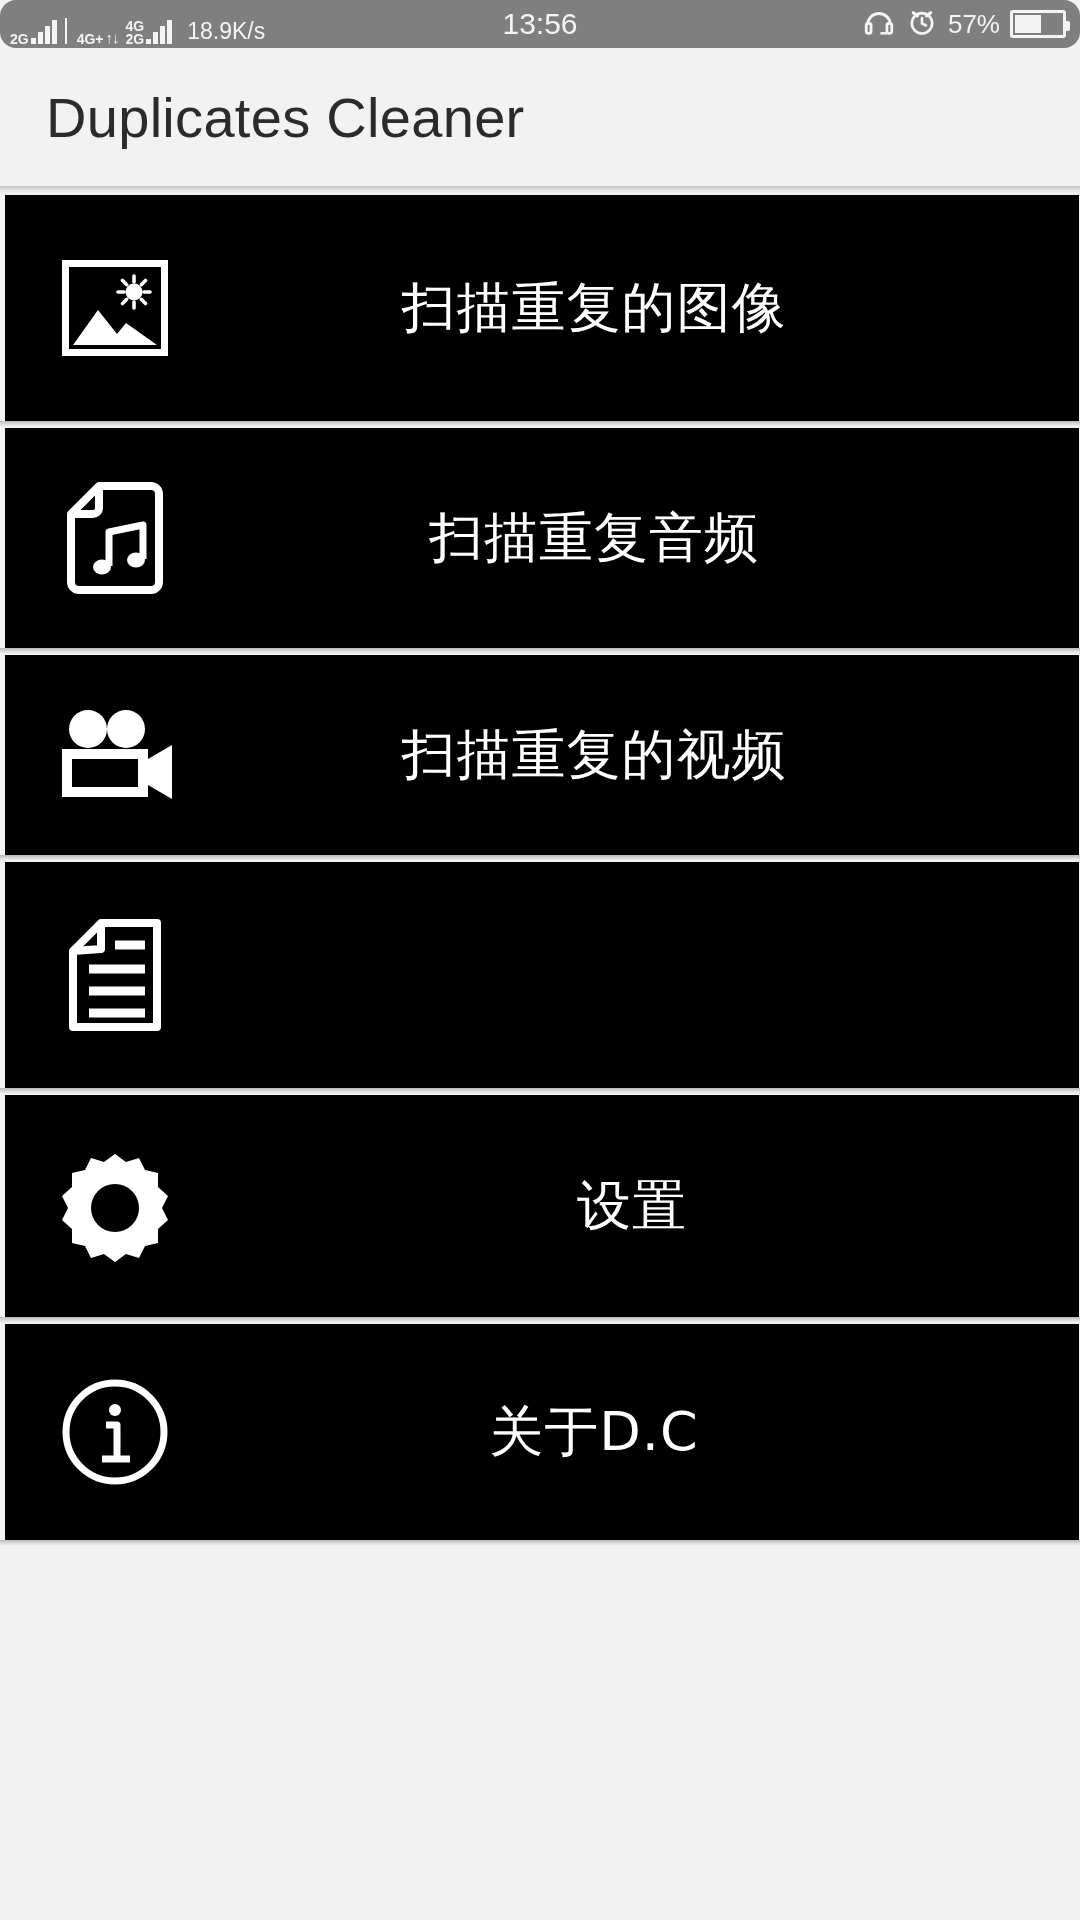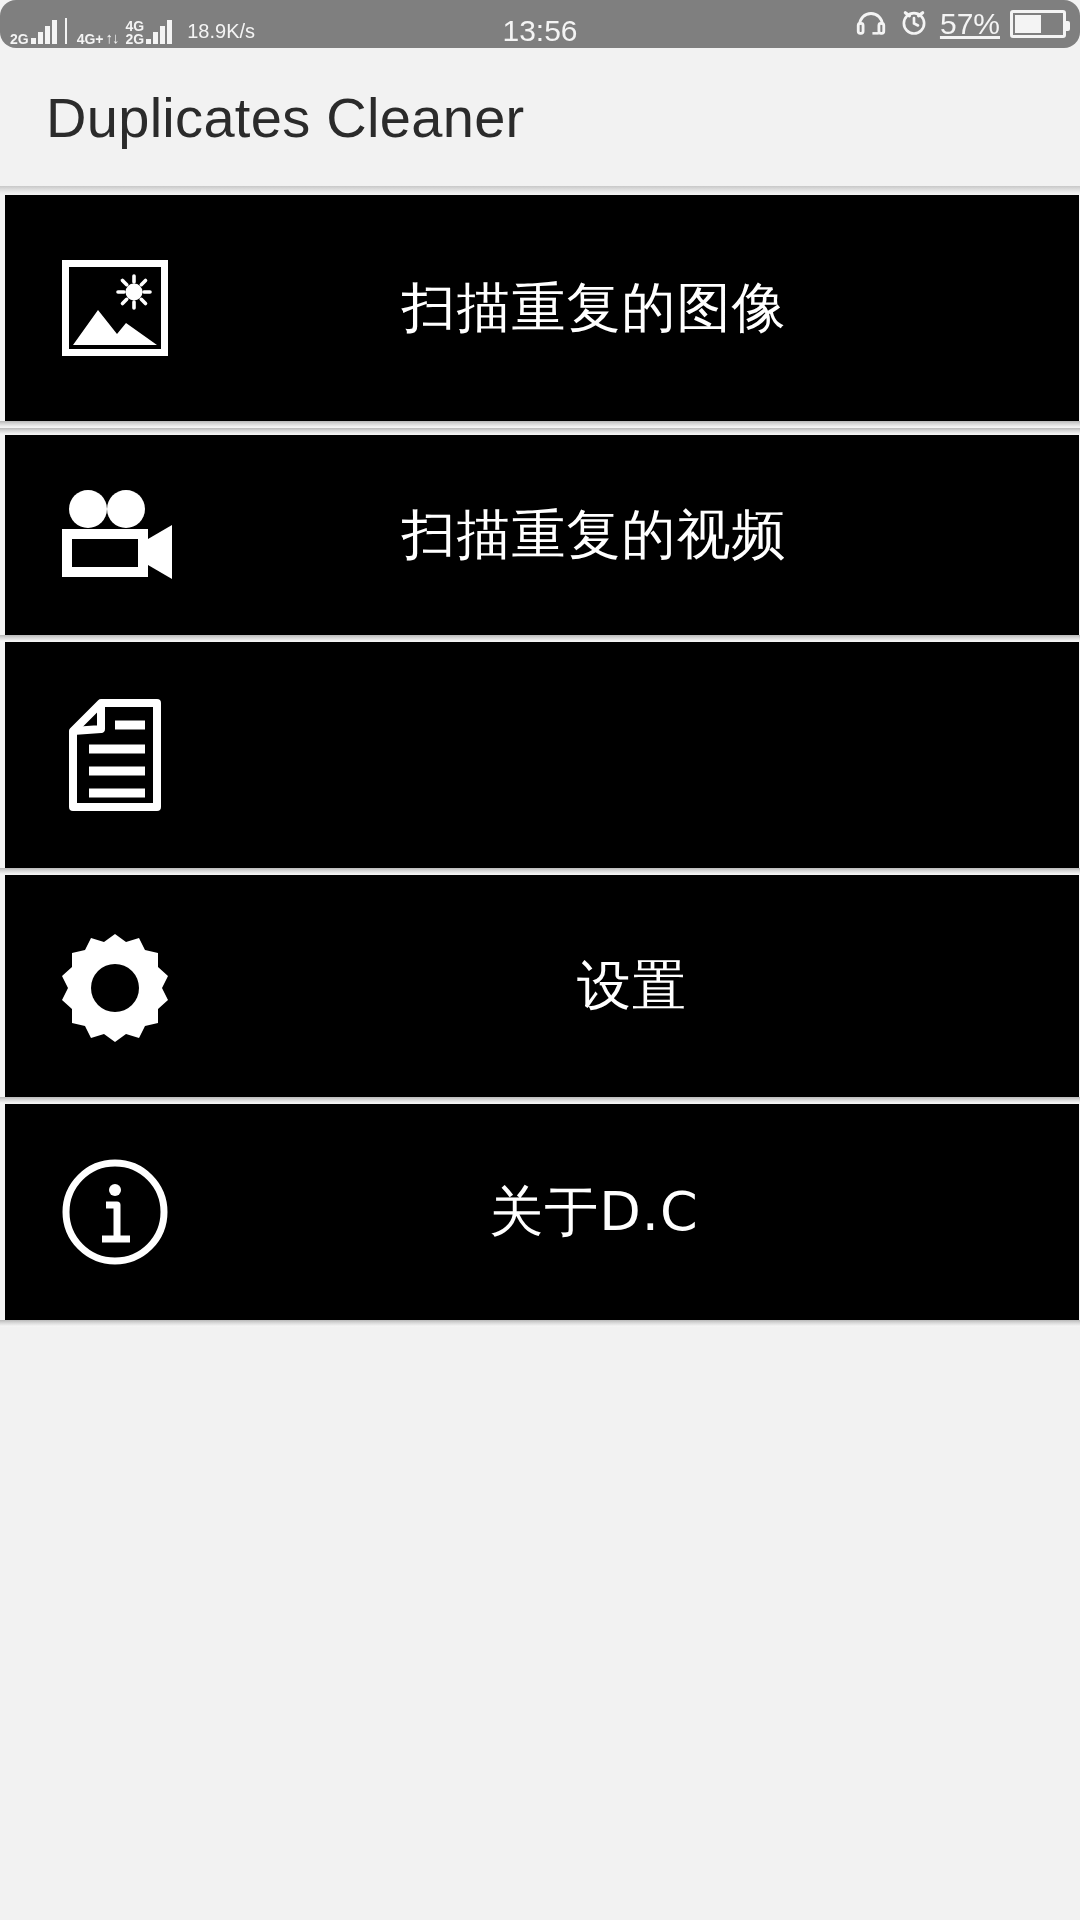--- a/index.html
+++ b/index.html
@@ -28,32 +28,32 @@
   }
   .bars{ display:flex; align-items:flex-end; gap:2px; height:26px; margin-bottom:4px; }
   .bars i{ display:block; width:5px; background:#f4f4f4; }
   .bars i:nth-child(1){ height:6px; }
   .bars i:nth-child(2){ height:12px; }
   .bars i:nth-child(3){ height:18px; }
   .bars i:nth-child(4){ height:24px; }
   .bars.dim i:nth-child(1){ height:5px; }
   .arrows{ font-size:15px; line-height:14px; letter-spacing:-1px; margin-bottom:3px; }
   .divider-pipe{ width:2px; height:26px; background:#f4f4f4; margin:0 3px 4px 1px; }
-  .netspeed{ font-size:20px; line-height:30px; margin-left:8px; margin-bottom:2px; font-weight:400; }
+  .netspeed{ font-size:23px; line-height:30px; margin-left:8px; margin-bottom:2px; font-weight:400; }
 
   .sb-center{
-    position:absolute; left:0; right:0; top:7px; height:48px;
+    position:absolute; left:0; right:0; top:0; height:48px;
     display:flex; align-items:center; justify-content:center;
     font-size:30px; pointer-events:none;
   }
   .sb-right{
     margin-left:auto; display:flex; align-items:center; gap:10px;
     padding-right:14px; height:48px;
   }
-  .batt-text{ font-size:30px; line-height:30px;text-decoration:underline; }
+  .batt-text{ font-size:26px; line-height:30px; }
   .batt-icon{
     width:56px; height:28px; border:3px solid #f4f4f4; border-radius:3px;
     position:relative; display:flex; align-items:stretch; padding:2px;
   }
   .batt-icon::after{
     content:""; position:absolute; right:-7px; top:8px;
     width:4px; height:10px; background:#f4f4f4; border-radius:0 2px 2px 0;
   }
   .batt-fill{ background:#f4f4f4; height:100%; }
 
@@ -184,20 +184,32 @@
             <path d="M79.3 39.3 l4.2 4.2"></path>
         <path d="M83.5 20.5 l-4.2 4.2"></path>
             <path d="M64.7 39.3 l-4.2 4.2"></path>
       </g>
       <path d="M11 85 L36 50 L55 74 L64 63 L95 85 Z" fill="#fff"></path>
     </svg>
       </div>
       <div class="card-label">扫描重复的图像</div>
     </div>
     <div class="card-gap"></div>
+    <div class="menu-card" style="height: 220px;">
+      <div class="icon-slot">
+    <svg width="100" height="112" viewBox="0 0 100 112">
+      <path d="M34 4 H86 a8 8 0 0 1 8 8 V100 a8 8 0 0 1 -8 8 H14 a8 8 0 0 1 -8 -8 V32 Z" fill="none" stroke="#fff" stroke-width="8" stroke-linejoin="round"></path>
+      <path d="M34 4 L34 26 a6 6 0 0 1 -6 6 L6 32" fill="none" stroke="#fff" stroke-width="8" stroke-linejoin="round"></path>
+      <path d="M44 84 V50 L78 43 V77" fill="none" stroke="#fff" stroke-width="7" stroke-linejoin="round"></path>
+      <ellipse cx="37" cy="85" rx="9" ry="7.5" fill="#fff"></ellipse>
+      <ellipse cx="71" cy="78" rx="9" ry="7.5" fill="#fff"></ellipse>
+    </svg>
+      </div>
+      <div class="card-label">扫描重复音频</div>
+    </div>
     <div class="card-gap"></div>
     <div class="menu-card" style="height: 200px;">
       <div class="icon-slot">
     <svg width="118" height="96" viewBox="0 0 118 96">
       <circle cx="32" cy="22" r="19" fill="#fff"></circle>
       <circle cx="70" cy="22" r="19" fill="#fff"></circle>
       <path d="M6 42 H92 V90 H6 Z" fill="#fff"></path>
       <rect x="16" y="52" width="66" height="28" fill="#000"></rect>
       <path d="M92 52 L116 38 L116 92 L92 78 Z" fill="#fff"></path>
     </svg>

